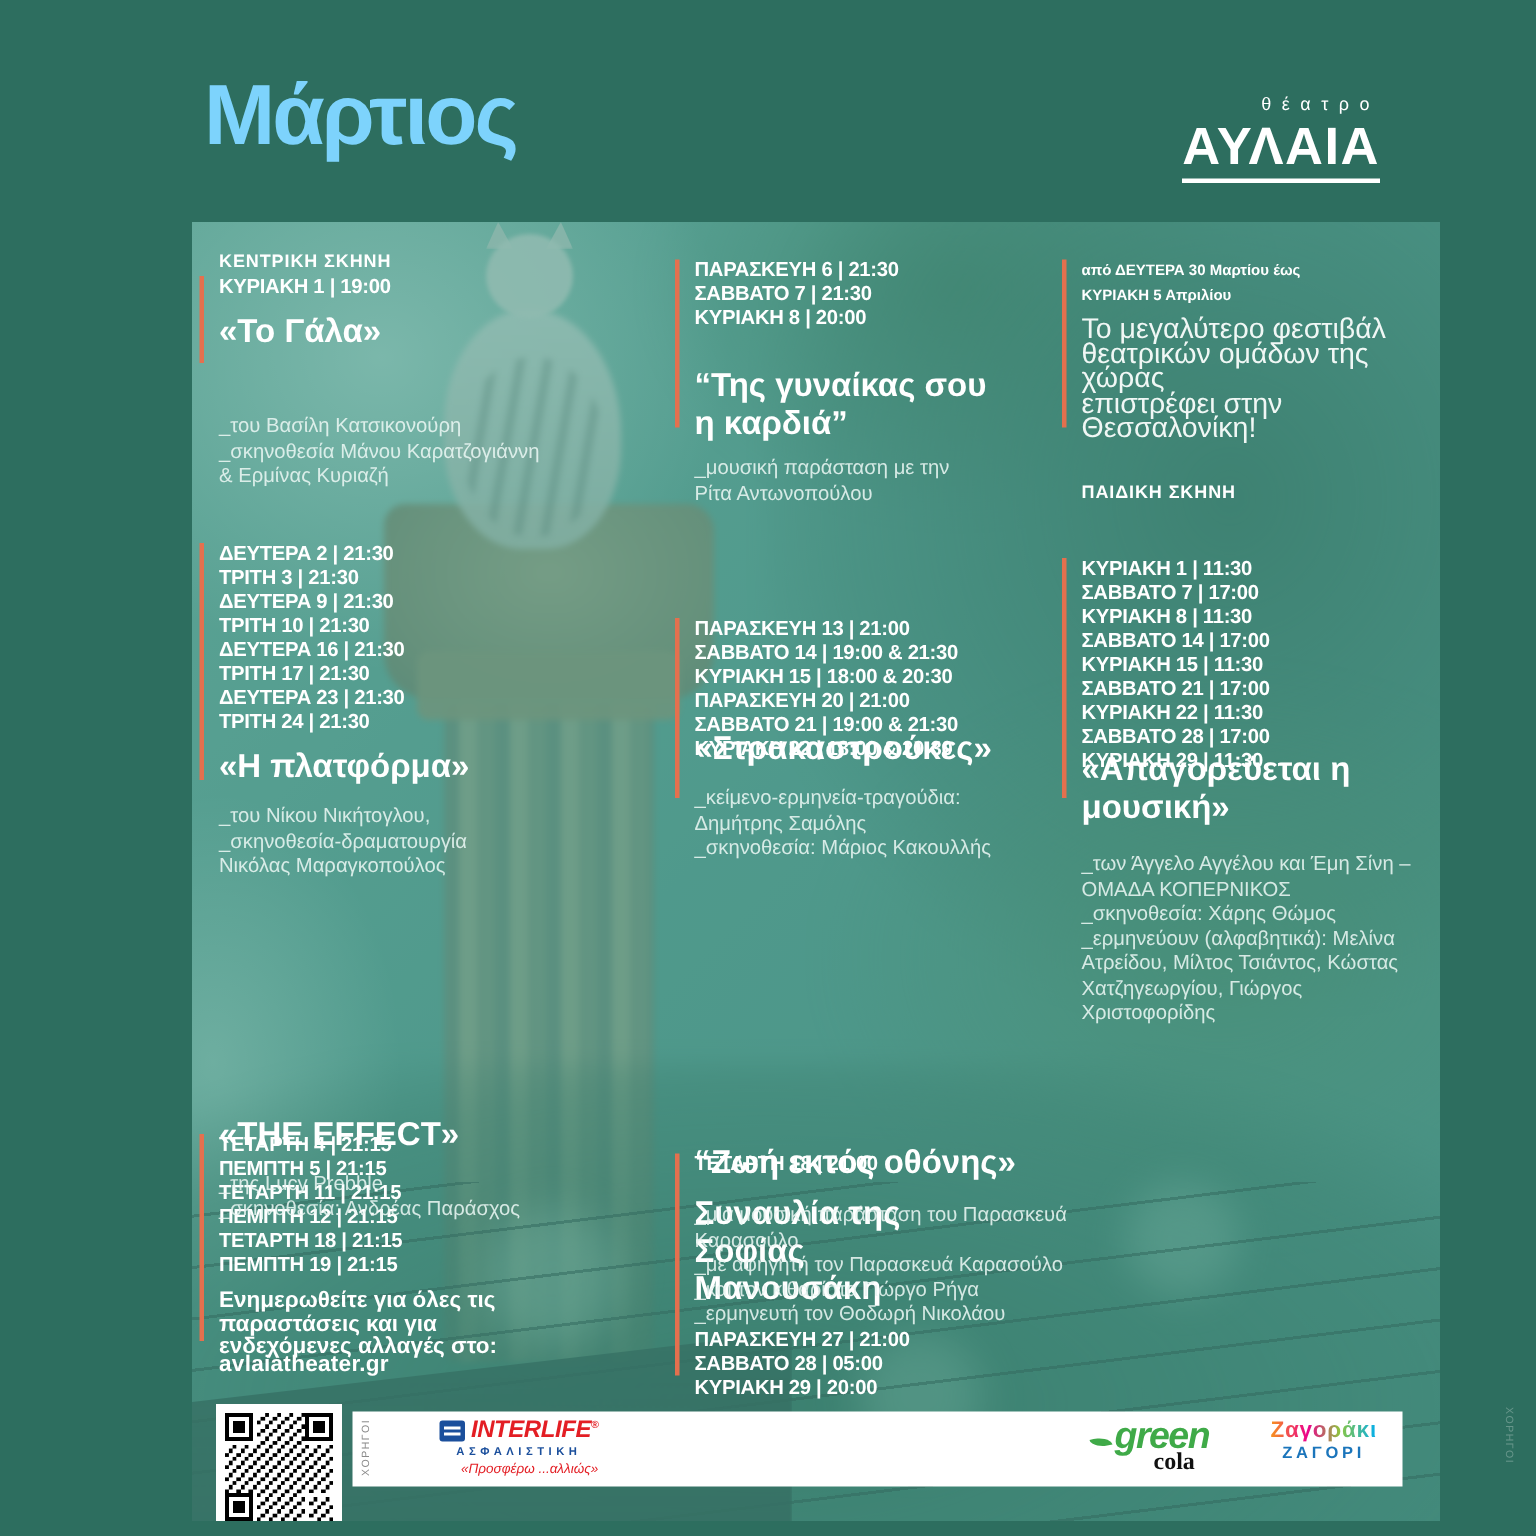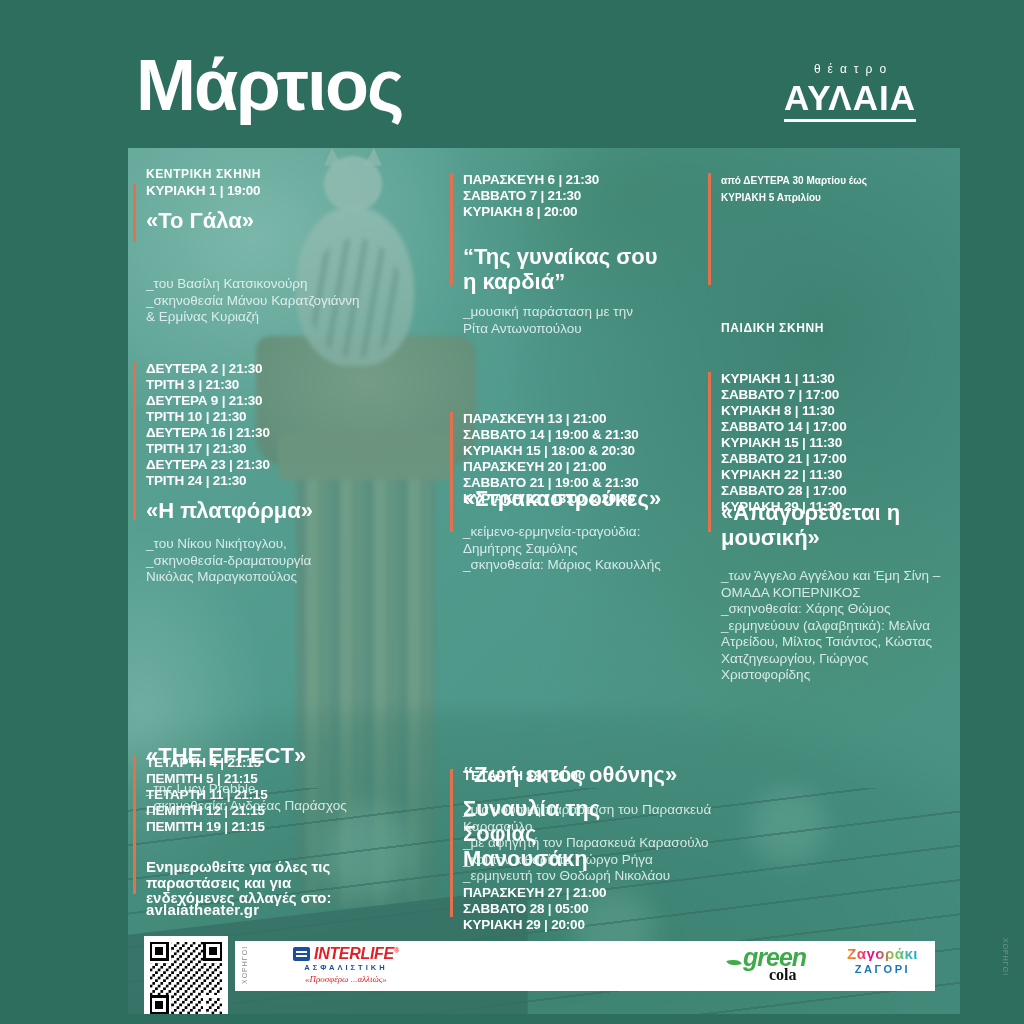--- a/index.html
+++ b/index.html
@@ -1,21 +1,21 @@
 <!DOCTYPE html>
 <html style="--background: #2d6e5f; --overlay_teal: #499a8b; --accent: #e4704e; --interlife_red: #e31e24; --interlife_blue: #1b4f9c; --greencola_green: #3faa48; --zagori_blue: #1b75bb;"><head>
 <meta charset="utf-8">
 <style>
   html,body{margin:0;padding:0;}
   body{width:1024px;height:1024px;font-family:"Liberation Sans",sans-serif;background:#2d6e5f;}
   .poster{position:relative;width:1024px;height:1024px;background:var(--background,#2d6e5f);overflow:hidden;color:#fff;}
 
   
-  .month-title{position:absolute;left:136px;top:44px;margin:0;font-size:72px;font-weight:800;letter-spacing:-2px;color:#ffffff;}
-  .logo{position:absolute;left:780px;top:62px;width:140px;text-align:center;}
+  .month-title{position:absolute;left:136px;top:44px;margin:0;font-size:57px;font-weight:800;letter-spacing:-2px;color:#7dd3fc;}
+  .logo{position:absolute;left:780px;top:62px;width:140px;text-align:right;}
   .logo-top{font-size:12px;letter-spacing:7px;font-weight:400;margin-left:7px;}
   .logo-main{font-size:35px;font-weight:800;letter-spacing:1px;border-bottom:3px solid #fff;padding-bottom:1px;margin-top:2px;display:inline-block;}
 
   
   .panel{position:absolute;left:128px;top:148px;width:832px;height:866px;overflow:hidden;background:linear-gradient(135deg,#6fae9f 0%,#55998c 45%,#47897c 100%);}
   .ph{position:absolute;pointer-events:none;}
   .ph-sky{left:0;top:0;width:360px;height:300px;background:radial-gradient(ellipse at 35% 30%,rgba(195,228,218,.75),rgba(195,228,218,0) 70%);}
   .ph-skyleft{left:-40px;top:380px;width:180px;height:360px;background:radial-gradient(ellipse at 30% 50%,rgba(190,224,210,.55),rgba(190,224,210,0) 70%);}
   .ph-cat-body{left:168px;top:58px;width:118px;height:160px;background:linear-gradient(180deg,#d8ded8,#b9c4ba);border-radius:48% 52% 42% 44%;filter:blur(2px);opacity:.85;}
   .ph-cat-head{left:196px;top:8px;width:58px;height:56px;background:#d5dbd4;border-radius:50%;filter:blur(1.5px);opacity:.9;}
@@ -55,21 +55,21 @@
   .qr{position:absolute;left:16px;top:788px;width:78px;height:78px;background:#fff;z-index:4;padding:3px;}
   .strip{position:absolute;left:107px;top:793px;width:700px;height:50px;background:#fff;z-index:4;}
   .sponsors-label{position:absolute;left:6px;top:7px;height:36px;writing-mode:vertical-rl;transform:rotate(180deg);font-size:7px;letter-spacing:1px;color:#8a8a8a;}
   .interlife{position:absolute;left:58px;top:5px;color:#000;text-align:center;line-height:1;}
   .il-row{display:flex;align-items:center;gap:4px;}
   .il-icon{width:17px;height:14px;background:var(--interlife_blue,#1b4f9c);border-radius:2px;position:relative;}
   .il-icon::before{content:"";position:absolute;left:3px;top:4px;width:11px;height:2px;background:#fff;box-shadow:0 4px 0 #fff;}
   .il-name{font-size:16px;font-weight:800;font-style:italic;color:var(--interlife_red,#e31e24);letter-spacing:-.3px;}
   .il-reg{font-size:7px;vertical-align:super;color:var(--interlife_red,#e31e24);}
   .il-sub{font-size:7.5px;font-weight:700;letter-spacing:3px;color:var(--interlife_blue,#1b4f9c);margin-top:2px;}
-  .il-tag{font-size:9px;font-style:italic;color:var(--interlife_red,#e31e24);margin-top:3px;font-family:Liberation Serif, serif;}
+  .il-tag{font-size:9px;font-style:italic;color:var(--interlife_red,#e31e24);margin-top:3px;font-family:Liberation Sans, sans-serif;text-align:right;}
   .greencola{position:absolute;left:492px;top:4px;line-height:1;}
   .gc-green{font-size:25px;font-weight:800;font-style:italic;color:var(--greencola_green,#3faa48);letter-spacing:-1px;}
   .gc-leaf{display:inline-block;width:14px;height:7px;background:var(--greencola_green,#3faa48);border-radius:0 100% 0 100%;margin-right:2px;transform:rotate(-15deg);}
   .gc-cola{font-size:16px;font-weight:800;color:#111;margin-left:42px;margin-top:-3px;font-family:"Liberation Serif",serif;}
   .zagori{position:absolute;left:612px;top:5px;text-align:center;line-height:1;}
   .zg-top{font-size:15px;font-weight:800;background:linear-gradient(90deg,#f7941d,#ec008c 35%,#8dc63f 65%,#00aeef);-webkit-background-clip:text;background-clip:text;color:transparent;letter-spacing:.5px;}
   .zg-bottom{font-size:11px;font-weight:700;color:var(--zagori_blue,#1b75bb);letter-spacing:2.5px;margin-top:3px;}
   .edge-credit{position:absolute;left:1002px;top:938px;writing-mode:vertical-rl;font-size:7px;letter-spacing:1px;color:rgba(255,255,255,.28);}
 </style>
 </head>
@@ -132,20 +132,21 @@
           <div>_του Νίκου Νικήτογλου,</div>
           <div>_σκηνοθεσία-δραματουργία</div>
           <div>Νικόλας Μαραγκοπούλος</div>
         </div>
 
       <div class="blk dates acc" style="top:463px;--acch:138px">
           <div>ΤΕΤΑΡΤΗ  4  |  21:15</div>
           <div>ΠΕΜΠΤΗ  5  |  21:15</div>
           <div>ΤΕΤΑΡΤΗ  11  |  21:15</div>
           <div>ΠΕΜΠΤΗ  12  |  21:15</div>
+          <div>ΤΕΤΑΡΤΗ  18  |  21:15</div>
           <div>ΠΕΜΠΤΗ  19  |  21:15</div>
         </div>
       <div class="blk show-title" style="top:595px">«THE EFFECT»</div>
       <div class="blk details" style="top:633px">
           <div>_της Lucy Prebble</div>
           <div>_σκηνοθεσία: Ανδρέας Παράσχος</div>
         </div>
 
       <div class="blk note" style="top:711px">
           <div>Ενημερωθείτε για όλες τις</div>
@@ -200,20 +201,27 @@
           <div>_με αφηγητή τον Παρασκευά Καρασούλο</div>
           <div>_και τον κιθαρίστα Γιώργο Ρήγα</div>
           <div>_ερμηνευτή τον Θοδωρή Νικολάου</div>
         </div>
     </div>
 
     <div class="col col3">
       <div class="blk fest-head acc" style="top:24px;--acch:112px">
           <div>από ΔΕΥΤΕΡΑ 30 Μαρτίου έως</div>
           <div>ΚΥΡΙΑΚΗ 5 Απριλίου</div>
+        </div>
+      <div class="blk fest-text" style="top:64px">
+          <div>Το μεγαλύτερο φεστιβάλ</div>
+          <div>θεατρικών ομάδων της</div>
+          <div>χώρας</div>
+          <div>επιστρέφει στην</div>
+          <div>Θεσσαλονίκη!</div>
         </div>
 
       <div class="blk stage-label" style="top:173px">ΠΑΙΔΙΚΗ ΣΚΗΝΗ</div>
       <div class="blk dates acc" style="top:189px;--acch:160px">
           <div>ΚΥΡΙΑΚΗ  1  |  11:30</div>
           <div>ΣΑΒΒΑΤΟ  7  |  17:00</div>
           <div>ΚΥΡΙΑΚΗ  8  |  11:30</div>
           <div>ΣΑΒΒΑΤΟ  14  |  17:00</div>
           <div>ΚΥΡΙΑΚΗ  15  |  11:30</div>
           <div>ΣΑΒΒΑΤΟ  21  |  17:00</div>

